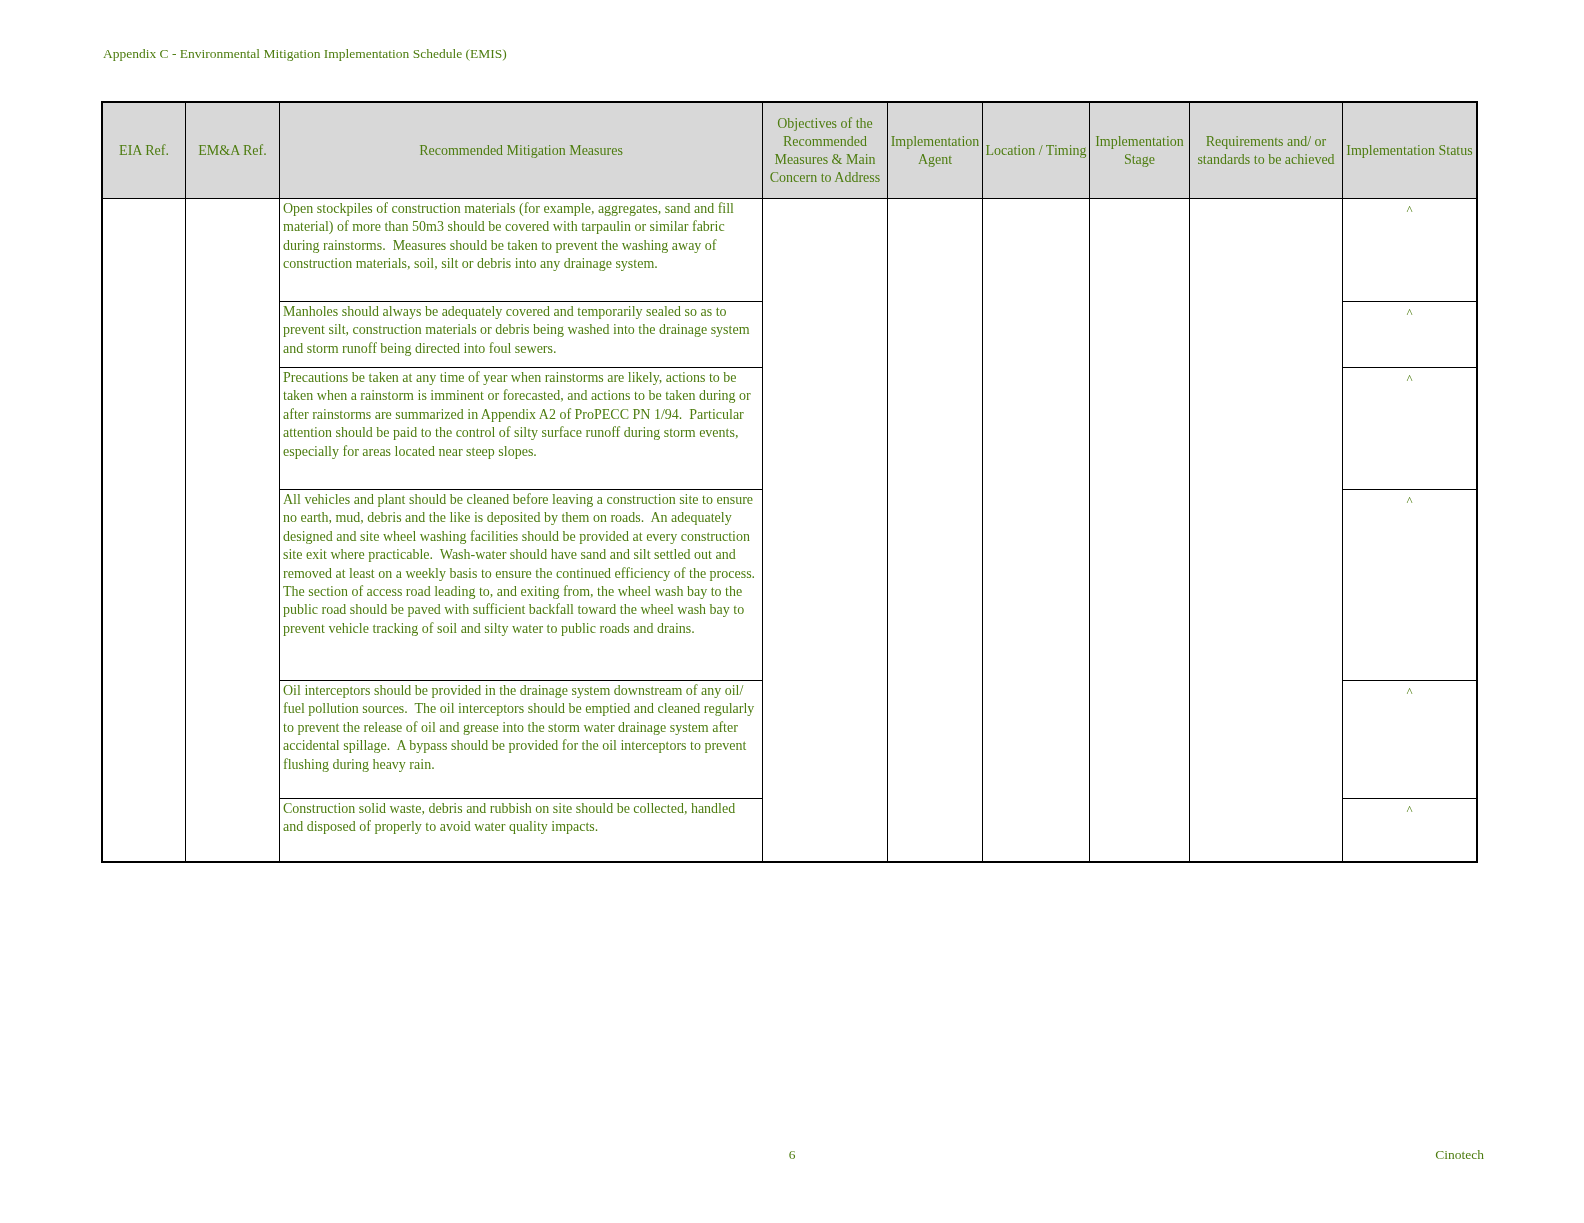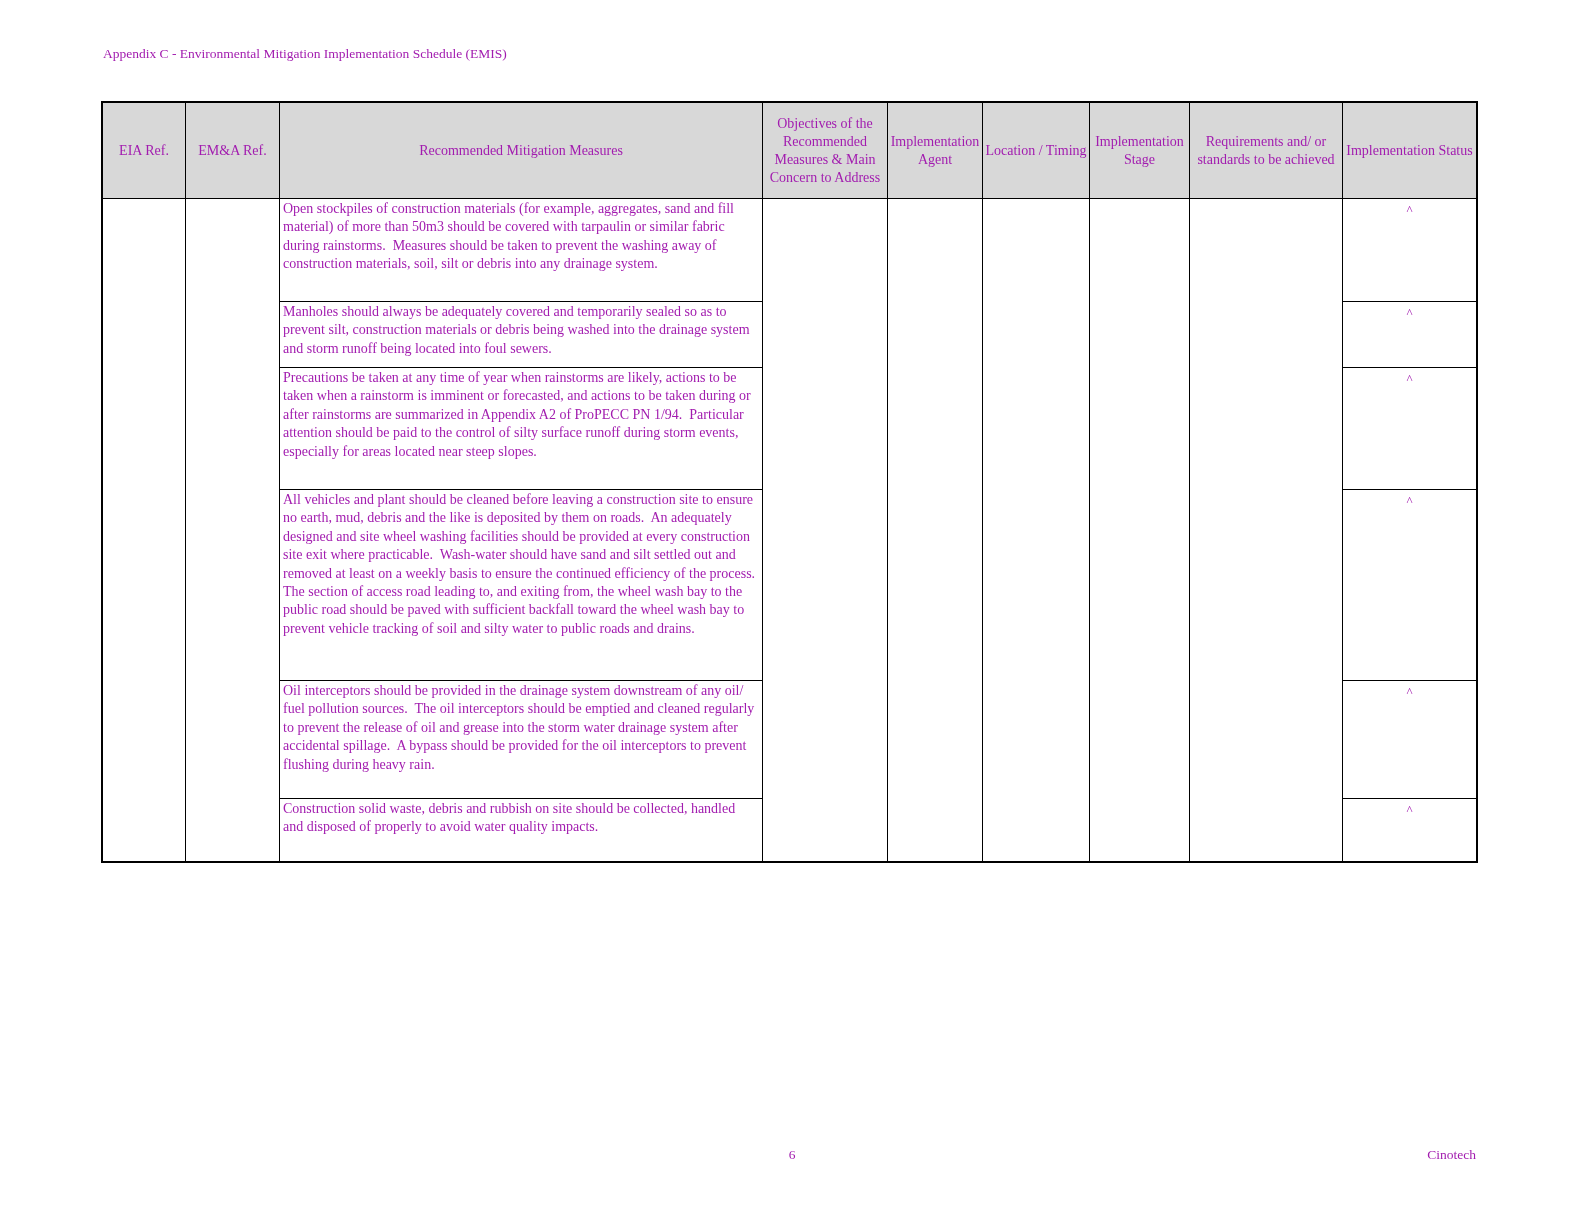--- a/index.html
+++ b/index.html
@@ -5,21 +5,21 @@
   html, body {
     margin: 0;
     padding: 0;
     background: #ffffff;
   }
   .page {
     position: relative;
     width: 1584px;
     height: 1223px;
     background: #ffffff;
-    color: #a21caf;
+    color: #4d7c0f;
     font-family: "Liberation Serif", "DejaVu Serif", serif;
     overflow: hidden;
   }
   .doc-title {
     position: absolute;
     left: 103px;
     top: 46px;
     font-size: 13.5px;
     line-height: 16px;
     white-space: nowrap;
@@ -78,21 +78,21 @@
     position: absolute;
     left: 0;
     top: 1147px;
     width: 1584px;
     text-align: center;
     font-size: 13.5px;
   }
   .footer-company {
     position: absolute;
     top: 1147px;
-    right: 108px;
+    right: 100px;
     font-size: 13.5px;
     text-align: right;
   }
 </style>
 </head>
 <body>
 
 <div class="page">
 
   <div class="doc-title">Appendix C - Environmental Mitigation Implementation Schedule (EMIS)</div>
@@ -111,21 +111,21 @@
 
     <div class="cell body-col" style="grid-area:2/1/8/2"></div>
     <div class="cell body-col" style="grid-area:2/2/8/3"></div>
     <div class="cell body-col" style="grid-area:2/4/8/5"></div>
     <div class="cell body-col" style="grid-area:2/5/8/6"></div>
     <div class="cell body-col" style="grid-area:2/6/8/7"></div>
     <div class="cell body-col" style="grid-area:2/7/8/8"></div>
     <div class="cell body-col" style="grid-area:2/8/8/9"></div>
 
     <div class="cell m" style="grid-area:2/3">Open stockpiles of construction materials (for example, aggregates, sand and fill material) of more than 50m3 should be covered with tarpaulin or similar fabric during rainstorms.  Measures should be taken to prevent the washing away of construction materials, soil, silt or debris into any drainage system.</div>
-    <div class="cell m" style="grid-area:3/3">Manholes should always be adequately covered and temporarily sealed so as to prevent silt, construction materials or debris being washed into the drainage system and storm runoff being located into foul sewers.</div>
+    <div class="cell m" style="grid-area:3/3">Manholes should always be adequately covered and temporarily sealed so as to prevent silt, construction materials or debris being washed into the drainage system and storm runoff being directed into foul sewers.</div>
     <div class="cell m" style="grid-area:4/3">Precautions be taken at any time of year when rainstorms are likely, actions to be taken when a rainstorm is imminent or forecasted, and actions to be taken during or after rainstorms are summarized in Appendix A2 of ProPECC PN 1/94.  Particular attention should be paid to the control of silty surface runoff during storm events, especially for areas located near steep slopes.</div>
     <div class="cell m" style="grid-area:5/3">All vehicles and plant should be cleaned before leaving a construction site to ensure no earth, mud, debris and the like is deposited by them on roads.  An adequately designed and site wheel washing facilities should be provided at every construction site exit where practicable.  Wash-water should have sand and silt settled out and removed at least on a weekly basis to ensure the continued efficiency of the process.  The section of access road leading to, and exiting from, the wheel wash bay to the public road should be paved with sufficient backfall toward the wheel wash bay to prevent vehicle tracking of soil and silty water to public roads and drains.</div>
     <div class="cell m" style="grid-area:6/3">Oil interceptors should be provided in the drainage system downstream of any oil/ fuel pollution sources.  The oil interceptors should be emptied and cleaned regularly to prevent the release of oil and grease into the storm water drainage system after accidental spillage.  A bypass should be provided for the oil interceptors to prevent flushing during heavy rain.</div>
     <div class="cell m last" style="grid-area:7/3">Construction solid waste, debris and rubbish on site should be collected, handled and disposed of properly to avoid water quality impacts.</div>
 
     <div class="cell s" style="grid-area:2/9">^</div>
     <div class="cell s" style="grid-area:3/9">^</div>
     <div class="cell s" style="grid-area:4/9">^</div>
     <div class="cell s" style="grid-area:5/9">^</div>
     <div class="cell s" style="grid-area:6/9">^</div>

